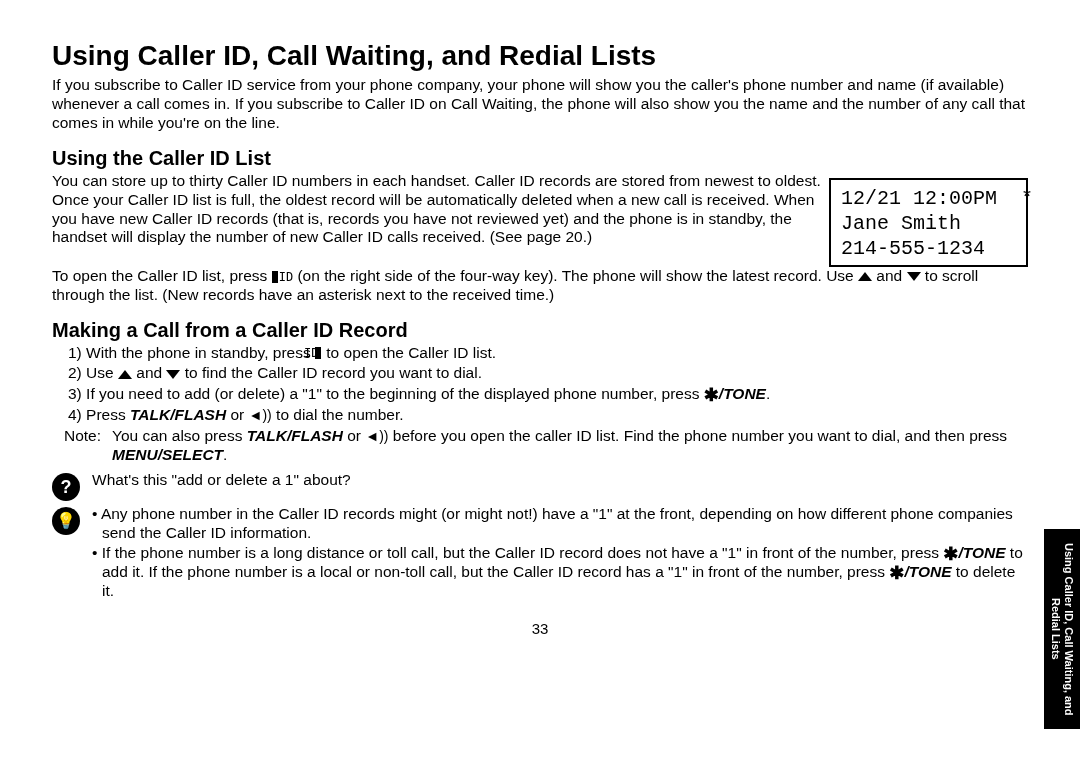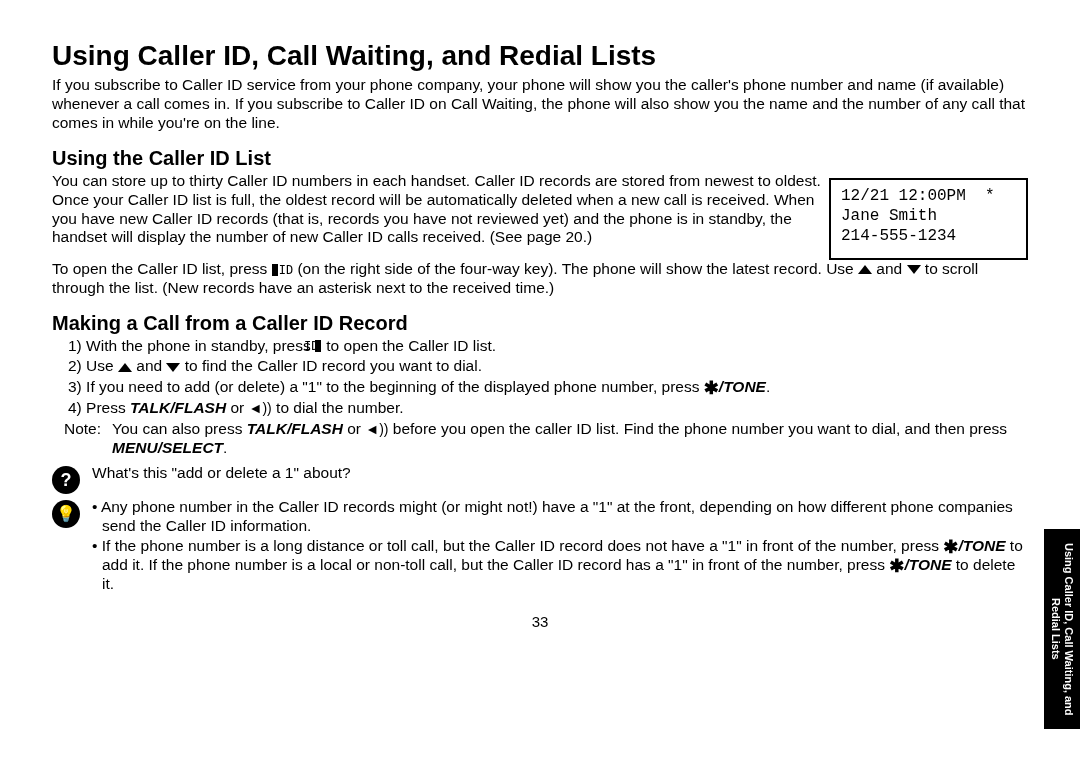--- a/index.html
+++ b/index.html
@@ -35,23 +35,23 @@
   }
   .row-with-lcd {
     display: flex;
     align-items: flex-start;
   }
   .row-with-lcd .txt {
     flex: 1;
   }
   .lcd {
     border: 2px solid #000;
-    padding: 6px 10px 12px 10px;
+    padding: 6px 10px 4px 10px;
     font-family: "Courier New", monospace;
-    font-size: 16px;
+    font-size: 20px;
     line-height: 1.25;
     white-space: pre;
     margin-top: 6px;
     width: 175px;
   }
   .steps {
     padding-left: 16px;
   }
   .steps p {
     text-indent: -18px;

